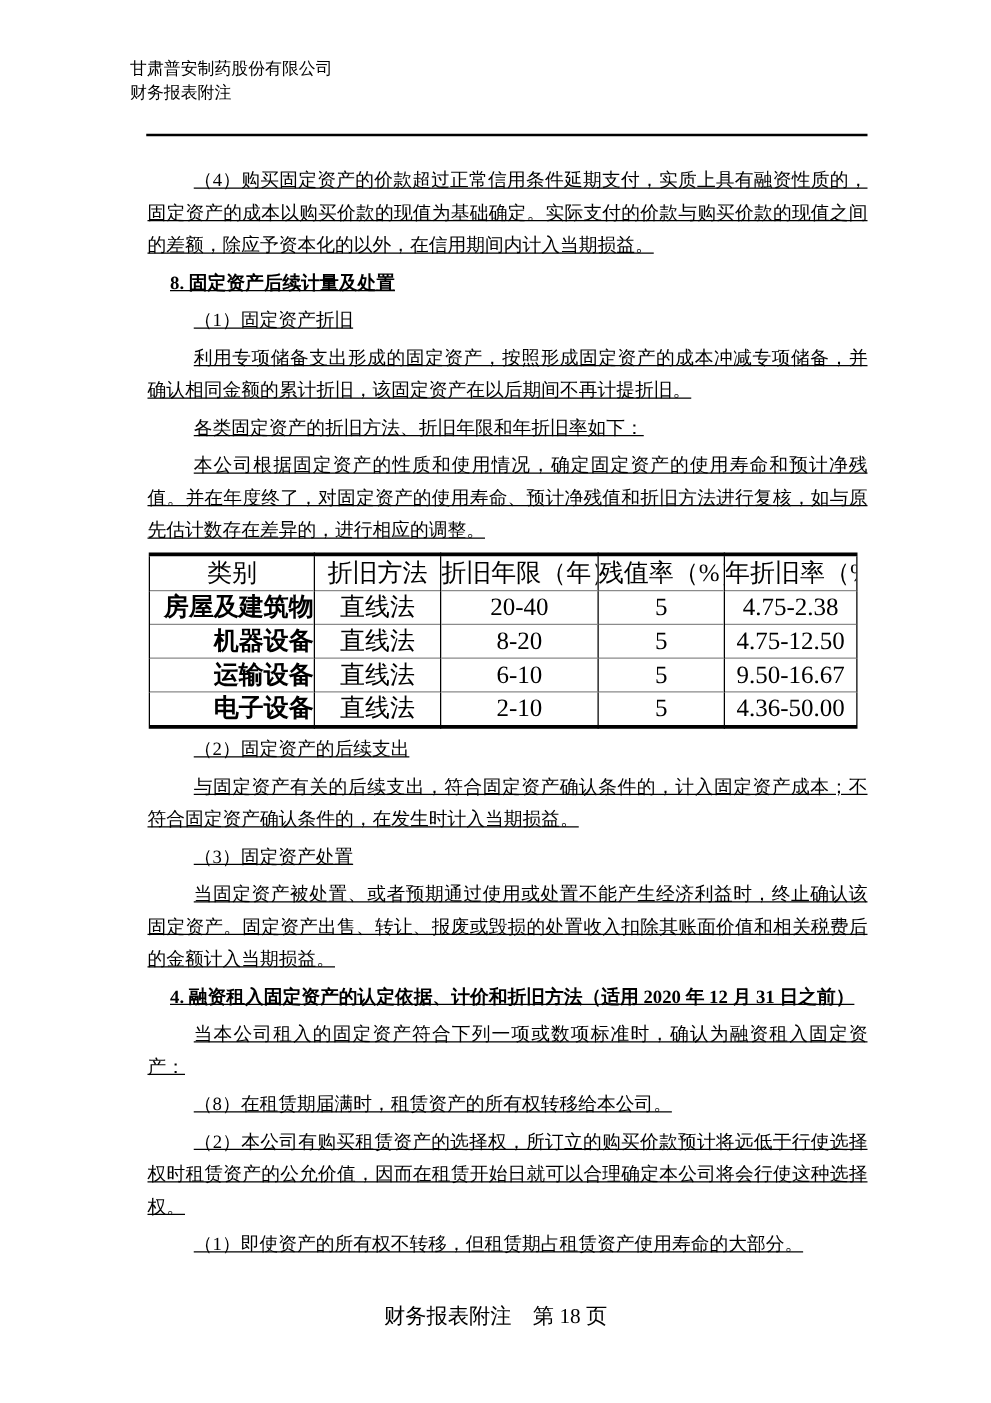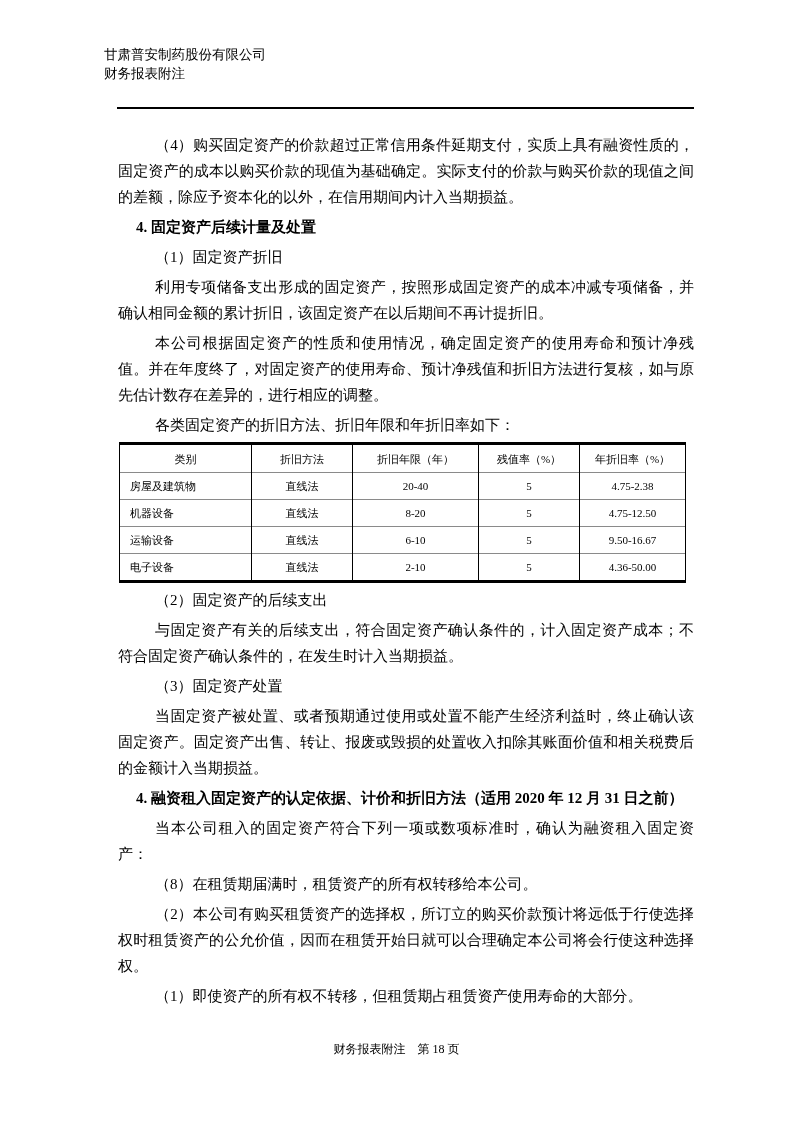--- a/index.html
+++ b/index.html
@@ -13,59 +13,59 @@
     font-size: 13.5px; line-height: 19px; white-space: nowrap;
   }
   .rule {
     position: absolute; left: 117px; top: 107px;
     width: 577px; height: 2px; background: #000;
   }
   .content {
     position: absolute; left: 118px; top: 132px; width: 576px;
     font-size: 15px; line-height: 26px; text-align: justify;
   }
-  .content p { margin: 0 0 4px 0; text-indent: 37px; }
+  .content p { margin: 0 0 4px 0; text-indent: 37px; text-decoration: underline; }
   .content p.hd { font-weight: bold; text-indent: 18px; }
   table {
     border-collapse: collapse; table-layout: fixed; width: 566px;
-    margin: 0 0 4px 1px; font-size: 11px;
+    margin: 0 0 4px 1px; font-size: 20px;
     border-top: 3px solid #000; border-bottom: 3px solid #000;
   }
   th, td {
     border-left: 1px solid #000; border-right: 1px solid #000;
     text-align: center; font-weight: normal; padding: 0;
     height: 25px; overflow: hidden; white-space: nowrap;
   }
   thead th { height: 27px; }
   tbody td { border-top: 1px solid #8a8a8a; }
-  tbody td.cat { text-align: left; padding-left: 10px; }
+  tbody td.cat { text-align: right; padding-left: 10px; font-weight: bold; }
   .footer {
     position: absolute; top: 1041px; left: 0; width: 100%;
-    text-align: center; font-size: 12px;
+    text-align: center; font-size: 17px;
   }
 </style>
 </head>
 <body>
 
 <div>
 
   <div class="doc-header">
     <div>甘肃普安制药股份有限公司</div>
     <div>财务报表附注</div>
   </div>
 
   <div class="rule"></div>
 
   <div class="content">
     <p>（4）购买固定资产的价款超过正常信用条件延期支付，实质上具有融资性质的，固定资产的成本以购买价款的现值为基础确定。实际支付的价款与购买价款的现值之间的差额，除应予资本化的以外，在信用期间内计入当期损益。</p>
-    <p class="hd">4. 固定资产后续计量及处置</p>
+    <p class="hd">8. 固定资产后续计量及处置</p>
     <p>（1）固定资产折旧</p>
     <p>利用专项储备支出形成的固定资产，按照形成固定资产的成本冲减专项储备，并确认相同金额的累计折旧，该固定资产在以后期间不再计提折旧。</p>
+    <p>各类固定资产的折旧方法、折旧年限和年折旧率如下：</p>
     <p>本公司根据固定资产的性质和使用情况，确定固定资产的使用寿命和预计净残值。并在年度终了，对固定资产的使用寿命、预计净残值和折旧方法进行复核，如与原先估计数存在差异的，进行相应的调整。</p>
-    <p>各类固定资产的折旧方法、折旧年限和年折旧率如下：</p>
 
     <table>
       <colgroup>
         <col style="width:132px">
           <col style="width:101px">
           <col style="width:126px">
           <col style="width:101px">
           <col style="width:106px">
       </colgroup>
       <thead>

